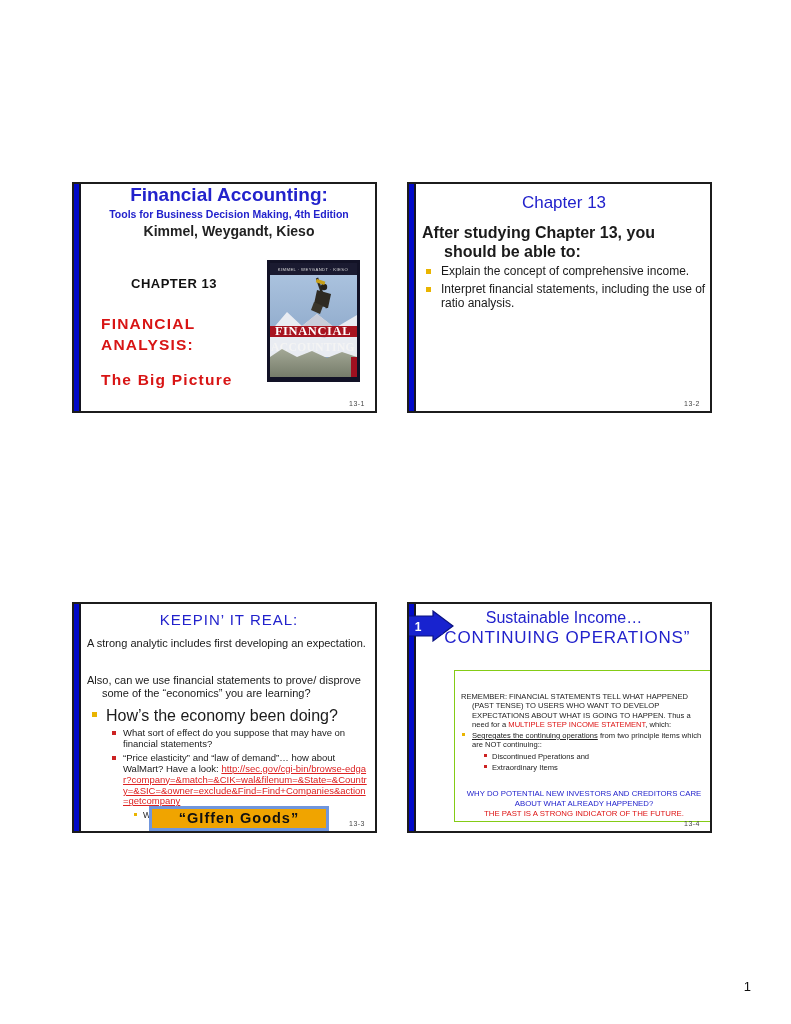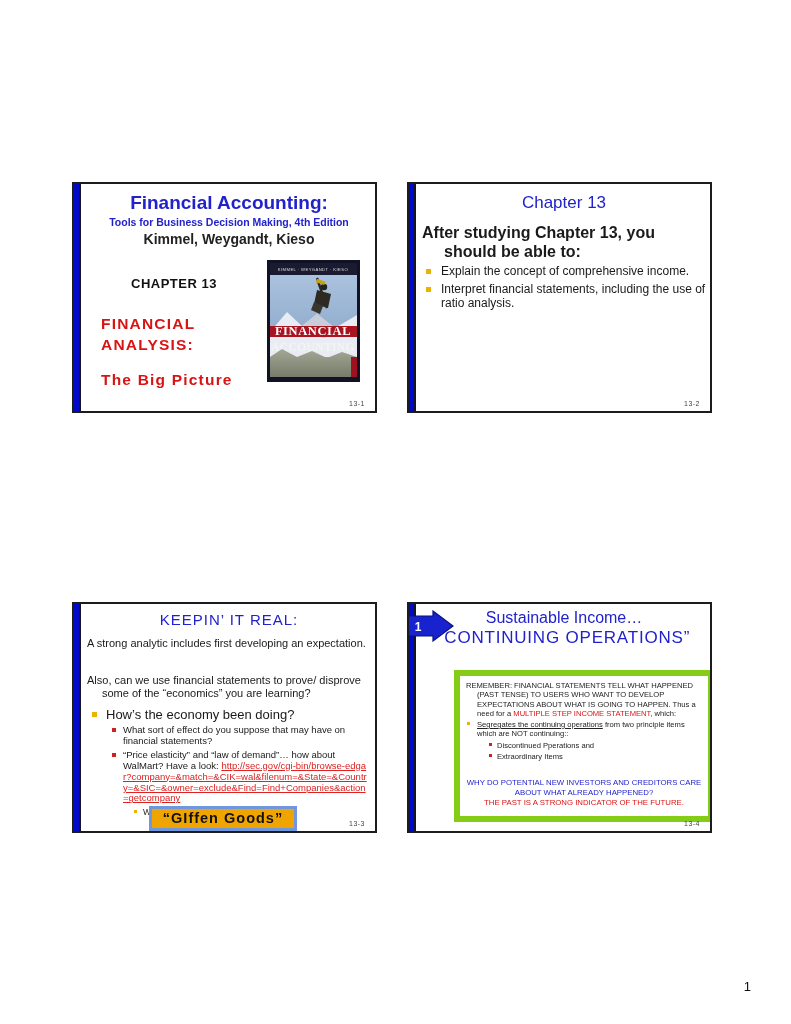--- a/index.html
+++ b/index.html
@@ -15,21 +15,21 @@
   .sidebar {
     position:absolute; left:0; top:0; bottom:0; width:7px;
     background:#0009c8; border-right:2px solid #15151f;
   }
   .content { position:absolute; left:11px; top:0; right:2px; bottom:0; }
   .pagenum {
     position:absolute; right:8px; bottom:4px; font-size:7px; color:#444;
     letter-spacing:0.5px;
   }
   
-  .s1-title { text-align:center; color:#2222cc; font-weight:bold; font-size:19px; margin-top:8px; }
+  .s1-title { text-align:center; color:#2222cc; font-weight:bold; font-size:19px; margin-top:0; }
   .s1-sub   { text-align:center; color:#2222cc; font-weight:bold; font-size:10.5px; margin-top:2px; }
   .s1-auth  { text-align:center; color:#222; font-weight:bold; font-size:14px; margin-top:3px; }
   .s1-chapter {
     position:absolute; left:14px; top:92px; width:150px; text-align:center;
     font-weight:bold; font-size:13px; letter-spacing:0.5px; color:#111;
   }
   .s1-heading {
     position:absolute; left:16px; top:130px; color:#d81414; font-weight:bold;
     font-size:15.5px; line-height:1.35; letter-spacing:1.2px;
   }
@@ -43,39 +43,39 @@
   }
   .bullets { list-style:none; }
   .b-item { position:relative; padding-left:17px; font-size:12px; line-height:1.2; margin:3px 2px 0 4px; }
   .b-item::before {
     content:""; position:absolute; left:2px; top:5px; width:5px; height:5px; background:#e9b400;
   }
   
   .s3-title { text-align:center; color:#2222cc; font-size:15px; margin-top:7px; letter-spacing:1px; }
   .s3-para { font-size:11px; line-height:1.18; margin:9px 2px 0 2px; padding-left:15px; text-indent:-15px; }
   .s3-para.space { margin-top:24px; }
-  .s3-b1 { position:relative; font-size:13px; margin:7px 0 0 6px; padding-left:15px; }
+  .s3-b1 { position:relative; font-size:16px; margin:7px 0 0 6px; padding-left:15px; }
   .s3-b1::before { content:""; position:absolute; left:1px; top:5px; width:5px; height:5px; background:#e9b400; }
   .s3-sub { position:relative; font-size:9.5px; line-height:1.15; margin:3px 4px 0 26px; padding-left:12px; }
   .s3-sub::before { content:""; position:absolute; left:1px; top:3px; width:4px; height:4px; background:#cc2222; }
   .s3-link { color:#dd2222; text-decoration:underline; word-break:break-all; }
   .s3-sub3 { position:relative; font-size:8.5px; margin:3px 0 0 48px; padding-left:10px; color:#222; }
   .s3-sub3::before { content:""; position:absolute; left:1px; top:3px; width:3px; height:3px; background:#e9b400; }
   .callout {
-    position:absolute; left:64px; bottom:0; width:148px; height:25px;
+    position:absolute; left:64px; bottom:0; width:180px; height:25px;
     background:#f0a400; border:3px solid #7096dd; text-align:center;
     font-weight:bold; font-size:14.5px; letter-spacing:1px; color:#111; line-height:19px;
   }
   
   .step-arrow { position:absolute; left:-1px; top:6px; width:47px; height:32px; }
   .s4-title1 { text-align:center; color:#2222cc; font-size:16px; margin-top:5px; }
   .s4-title2 { text-align:center; color:#2222cc; font-size:17px; letter-spacing:0.8px; margin-top:1px; }
   .redbox {
     position:absolute; left:34px; top:66px; width:260px; height:152px;
-    border:6px solid #84cc16; font-size:7.6px; line-height:1.22; padding:5px 6px;
+    border:1px solid #84cc16; font-size:7.6px; line-height:1.22; padding:21px 6px;
     color:#222;
   }
   .rb-para { padding-left:11px; text-indent:-11px; }
   .rb-em { color:#dd1111; }
   .rb-seg { position:relative; padding-left:11px; margin-top:2px; }
   .rb-seg::before { content:""; position:absolute; left:1px; top:2px; width:3px; height:3px; background:#e9b400; }
   .rb-seg .u { text-decoration:underline; }
   .rb-subs { list-style:none; margin-top:2px; }
   .rb-sub { position:relative; margin-left:22px; padding-left:9px; margin-top:2px; }
   .rb-sub::before { content:""; position:absolute; left:1px; top:2px; width:3px; height:3px; background:#cc2222; }

